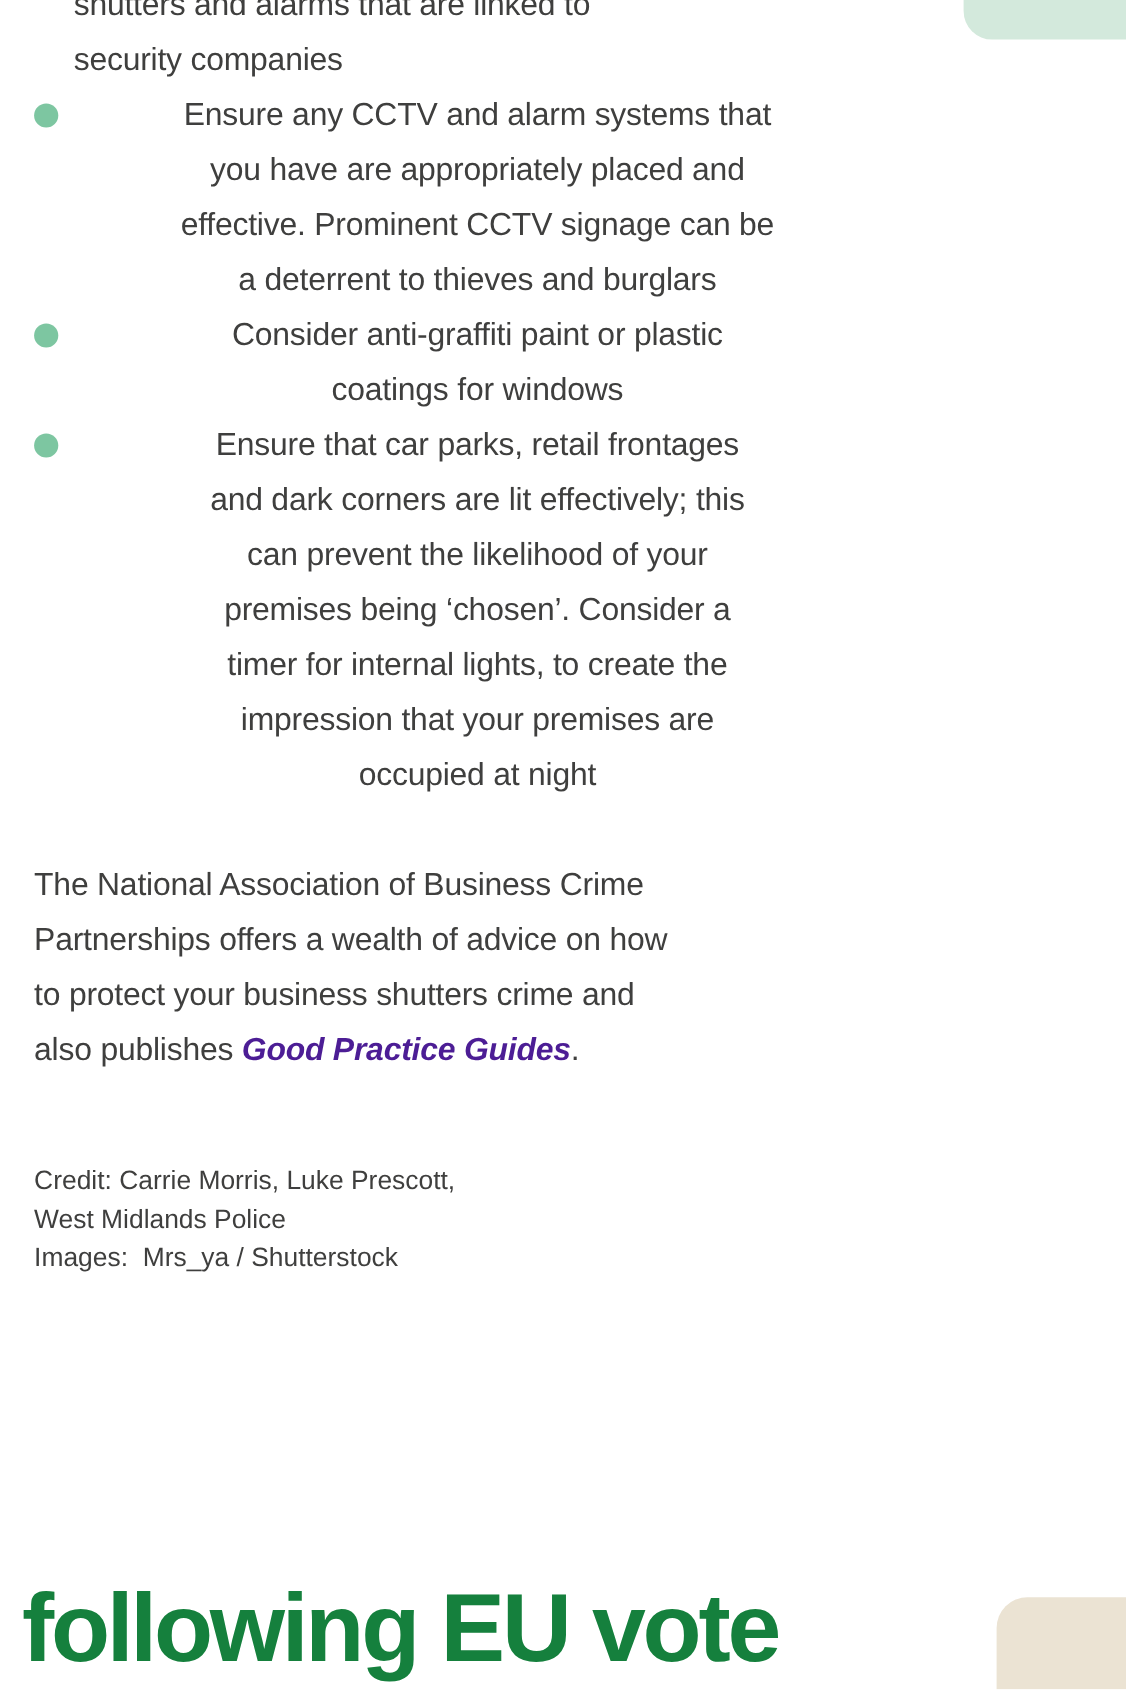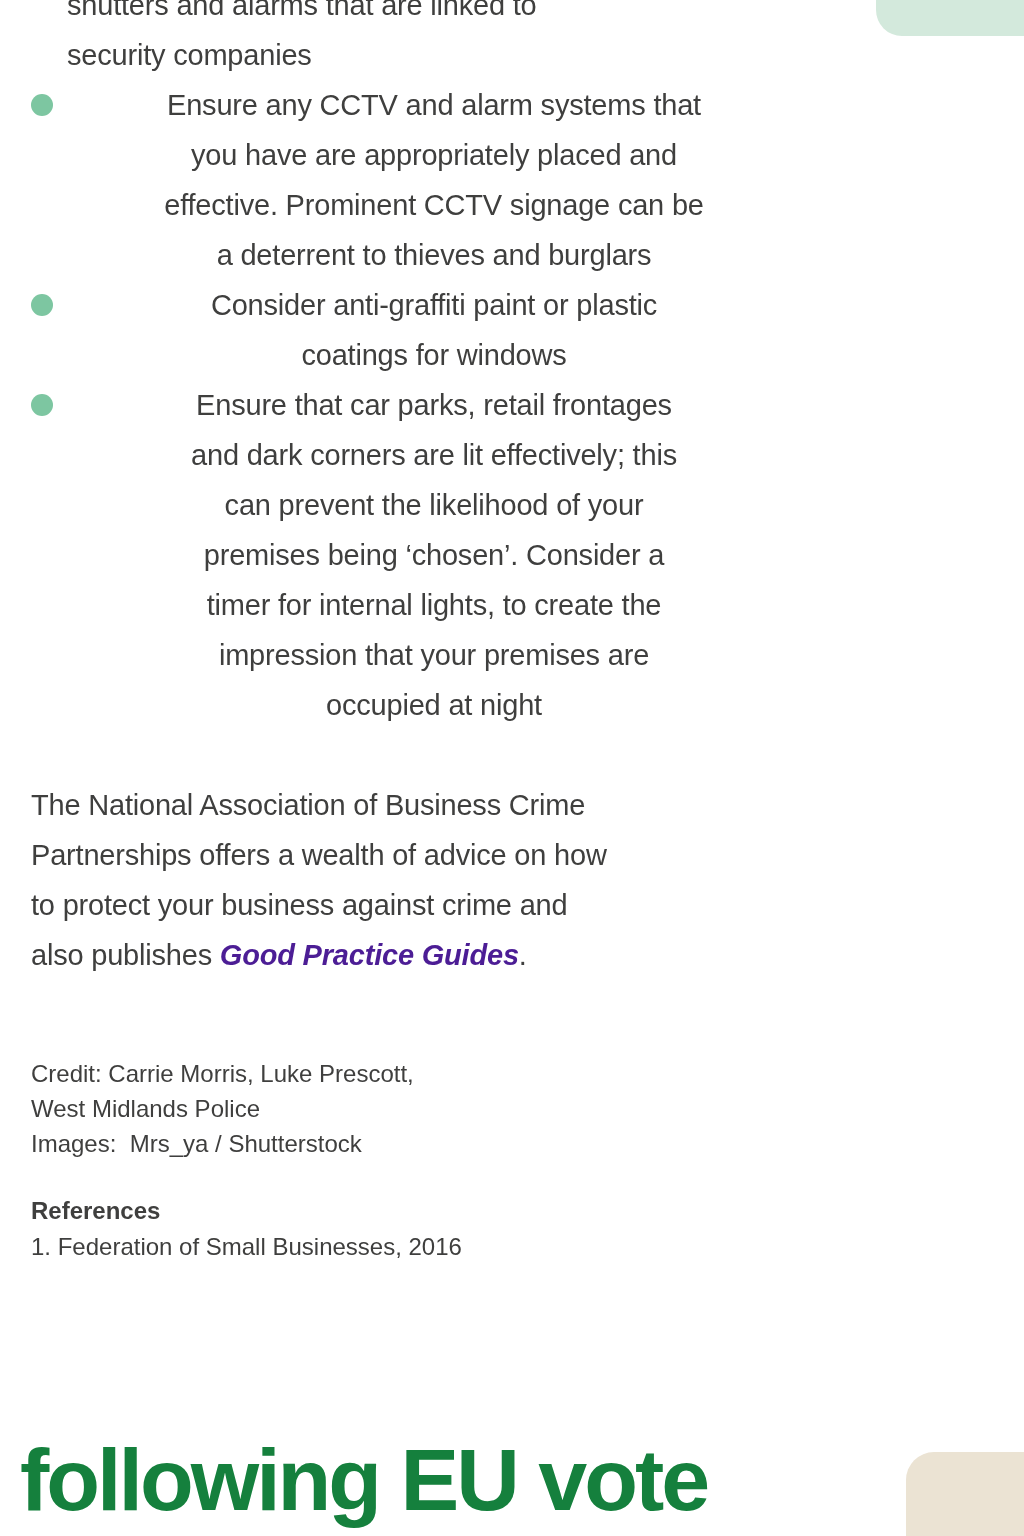--- a/index.html
+++ b/index.html
@@ -150,31 +150,27 @@
 can prevent the likelihood of your
 premises being ‘chosen’. Consider a
 timer for internal lights, to create the
 impression that your premises are
 occupied at night</span>
       </li>
     </ul>
 
     <p class="body-text closing"><span>The National Association of Business Crime
 Partnerships offers a wealth of advice on how
-to protect your business against crime and
+to protect your business shutters crime and
 also publishes </span><a class="glink">Good Practice Guides</a><span>.</span></p>
 
     <div class="credits">Credit: Carrie Morris, Luke Prescott,
 West Midlands Police
 Images:  Mrs_ya / Shutterstock</div>
 
-    <div class="refs">
-      <div class="refs-heading">References</div>
-      <div class="ref-item">1. Federation of Small Businesses, 2016</div>
-    </div>
 
   </div>
 
   <h1 class="big-heading">following EU vote</h1>
 
   <div class="cream-corner"></div>
 
 </div>
 
 </body></html>

